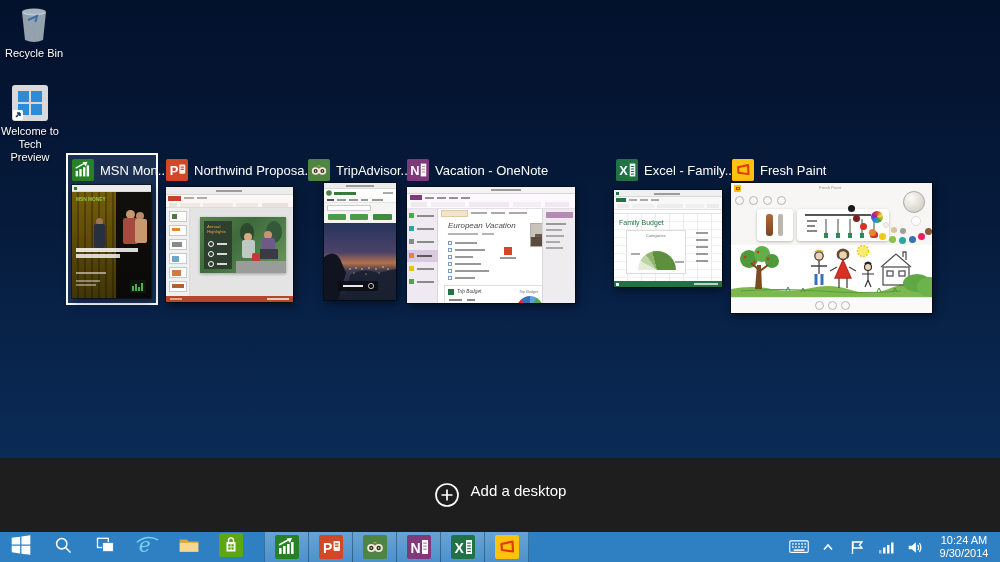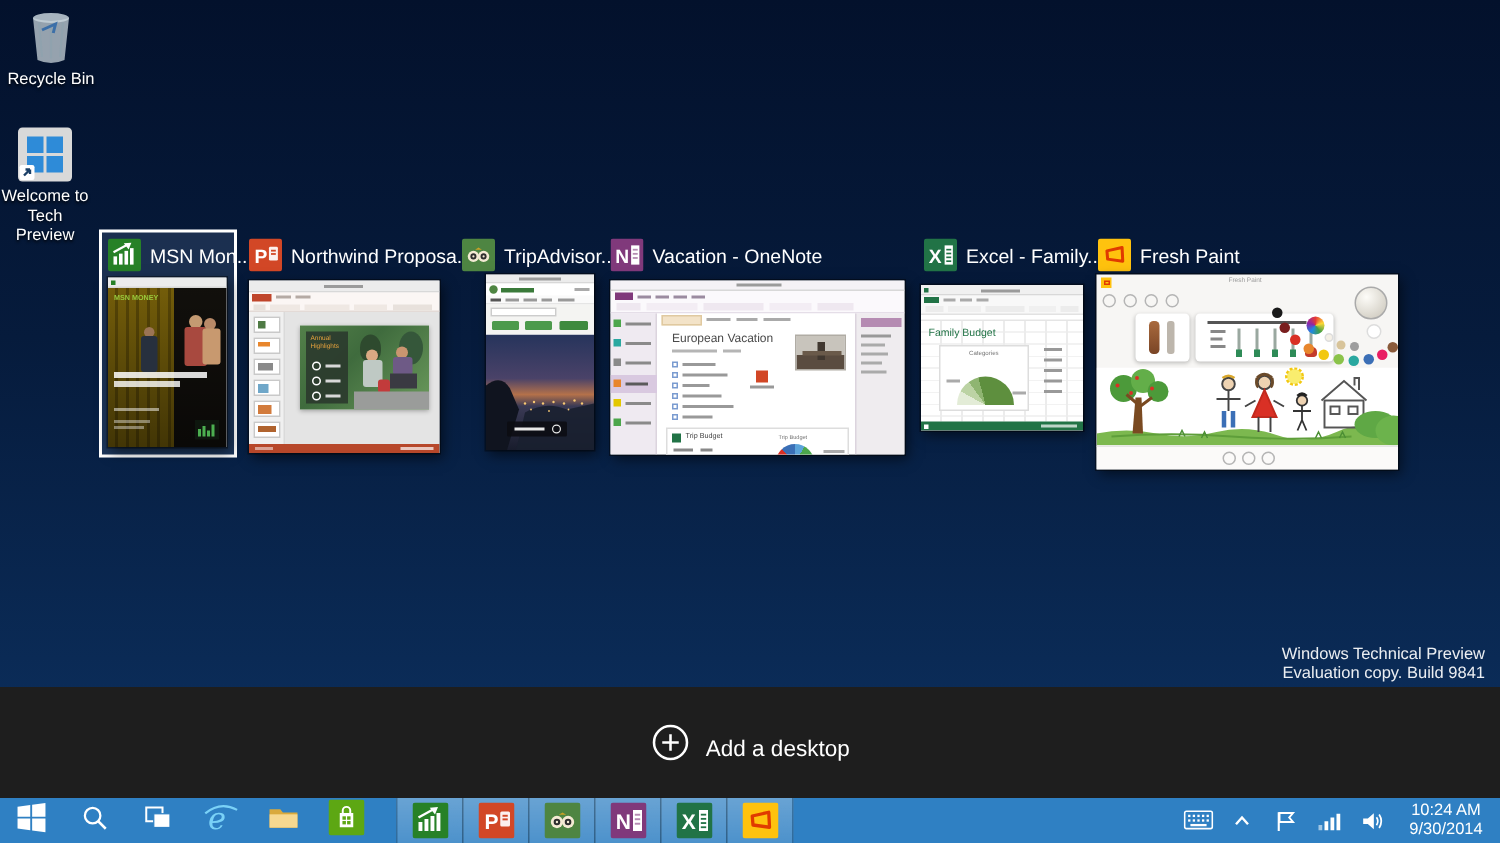--- a/index.html
+++ b/index.html
@@ -271,21 +271,21 @@
         <svg viewBox="0 0 24 24" width="22" height="22">
             <rect width="24" height="24" rx="2" fill="#80397B"></rect>
           <rect x="15" y="5" width="6" height="14" fill="#fff"></rect>
           <rect x="16.2" y="7.5" width="3.6" height="1.3" fill="#B58BB2"></rect>
             <rect x="16.2" y="10.5" width="3.6" height="1.3" fill="#B58BB2"></rect>
             <rect x="16.2" y="13.5" width="3.6" height="1.3" fill="#B58BB2"></rect>
           <text x="3.5" y="17.5" font-size="14" font-family="Liberation Sans, sans-serif" font-weight="bold" fill="#fff">N</text>
         </svg></span>
       <span>Vacation - OneNote</span>
     </div>
-    <div class="win" style="left:407px;top:187px;width:196px;height:116px;">
+    <div class="win" style="left:407px;top:187px;width:168px;height:116px;font-style:italic;">
       <div class="tbar" style="height:7px;background:#F5F2F6;"></div>
       <div class="bar" style="left:84px;top:2px;width:30px;height:2px;"></div>
       <div class="abs" style="left:0;top:7px;right:0;height:15px;background:#FBF9FC;border-bottom:1px solid #E5DEE8;">
         <div class="abs" style="left:3px;top:1px;width:12px;height:5px;background:#80397B;"></div>
         <div class="abs" style="left:18px;top:2.5px;width:9px;height:2px;background:#9B8BA0;"></div>
         <div class="abs" style="left:30px;top:2.5px;width:9px;height:2px;background:#9B8BA0;"></div>
         <div class="abs" style="left:42px;top:2.5px;width:9px;height:2px;background:#9B8BA0;"></div>
         <div class="abs" style="left:54px;top:2.5px;width:9px;height:2px;background:#9B8BA0;"></div>
         <div class="abs" style="left:4px;top:8px;width:16px;height:5px;background:#EFE8F0;"></div>
         <div class="abs" style="left:24px;top:8px;width:34px;height:5px;background:#F3EDF4;"></div>
@@ -515,27 +515,23 @@
         </g>
       </svg>
       <div class="abs" style="left:0;bottom:0;width:201px;height:16px;background:#FBFAF9;border-top:1px solid #E5E5E5;">
         <div class="abs" style="left:84px;top:3px;width:9px;height:9px;border:1px solid #B5B5B5;border-radius:50%;"></div>
         <div class="abs" style="left:97px;top:3px;width:9px;height:9px;border:1px solid #B5B5B5;border-radius:50%;"></div>
         <div class="abs" style="left:110px;top:3px;width:9px;height:9px;border:1px solid #B5B5B5;border-radius:50%;"></div>
       </div>
     </div>
   </div>
 
-  <div class="watermark">
-    <div>Windows Technical Preview</div>
-    <div>Evaluation copy. Build 9841</div>
-  </div>
 
   <div class="add-bar">
-    <span style="display:flex;align-items:flex-end;gap:11px;cursor:pointer;">
+    <span style="display:flex;align-items:flex-start;gap:11px;cursor:pointer;">
       <span style="width:26px;height:26px;display:block;">
         <svg width="26" height="26" viewBox="0 0 26 26">
           <circle cx="13" cy="13" r="11" fill="none" stroke="#fff" stroke-width="1.7"></circle>
           <path d="M13 7.5 V18.5 M7.5 13 H18.5" stroke="#fff" stroke-width="1.7"></path>
         </svg>
       </span>
       <span class="lbl">Add a desktop</span>
     </span>
   </div>
 

